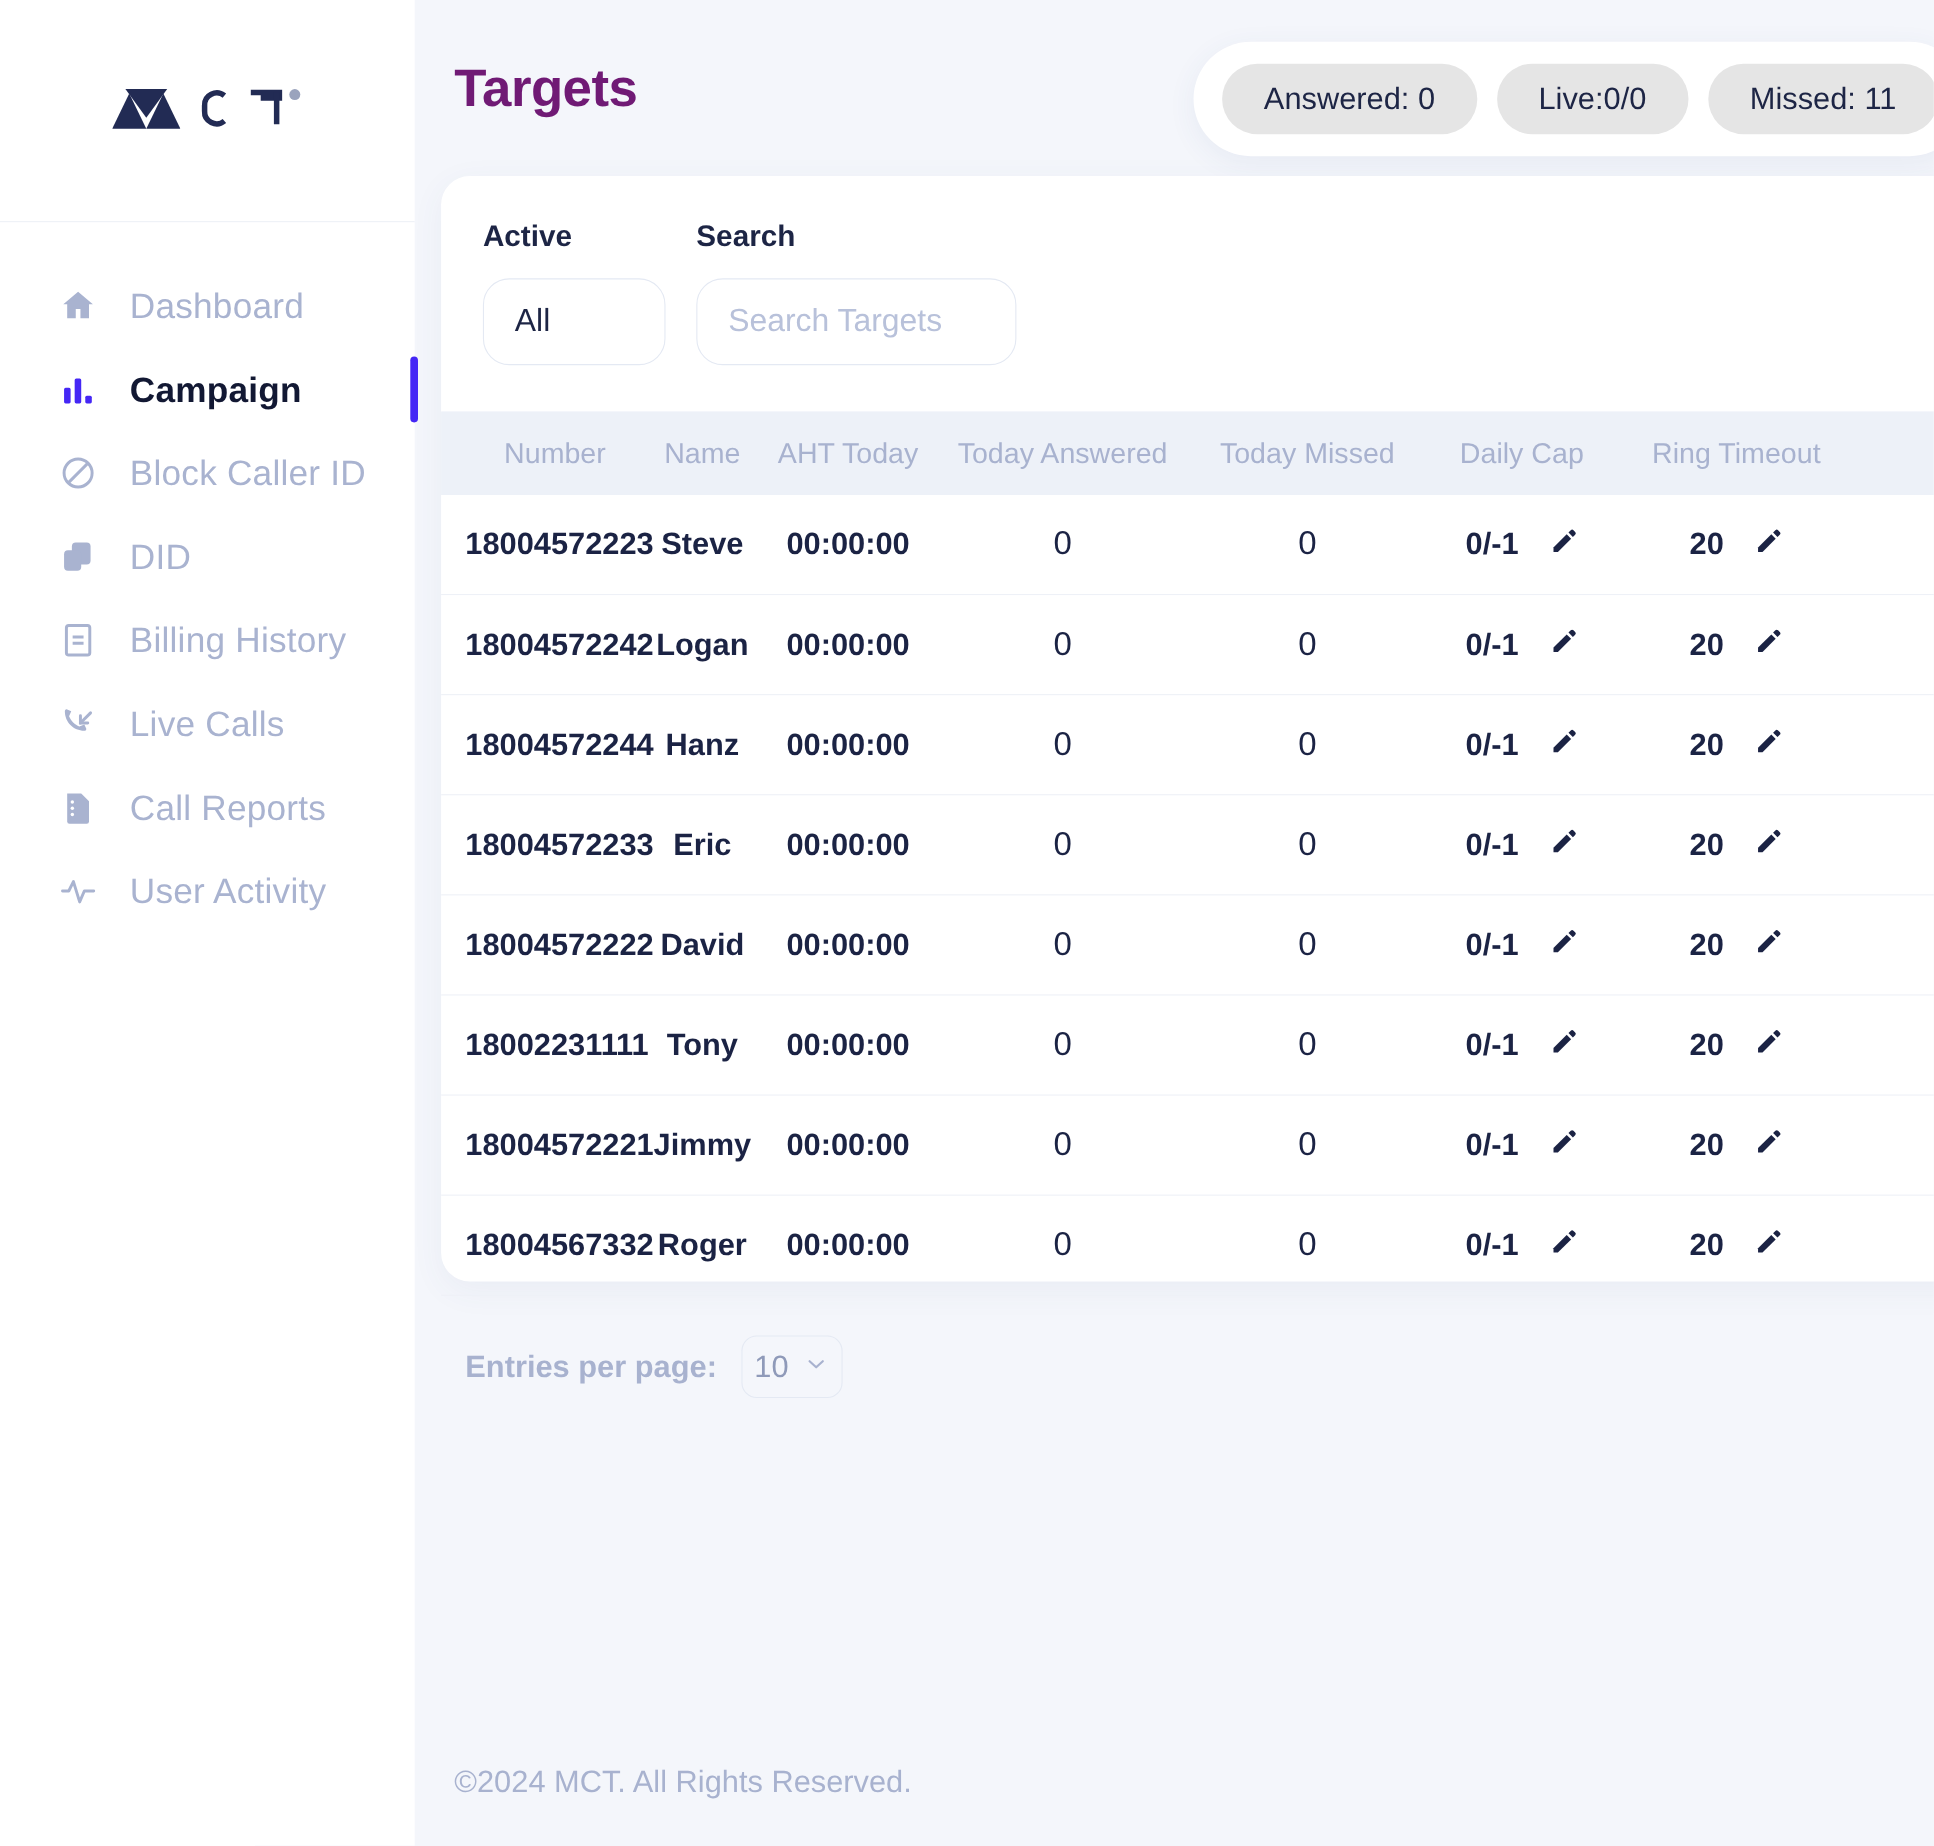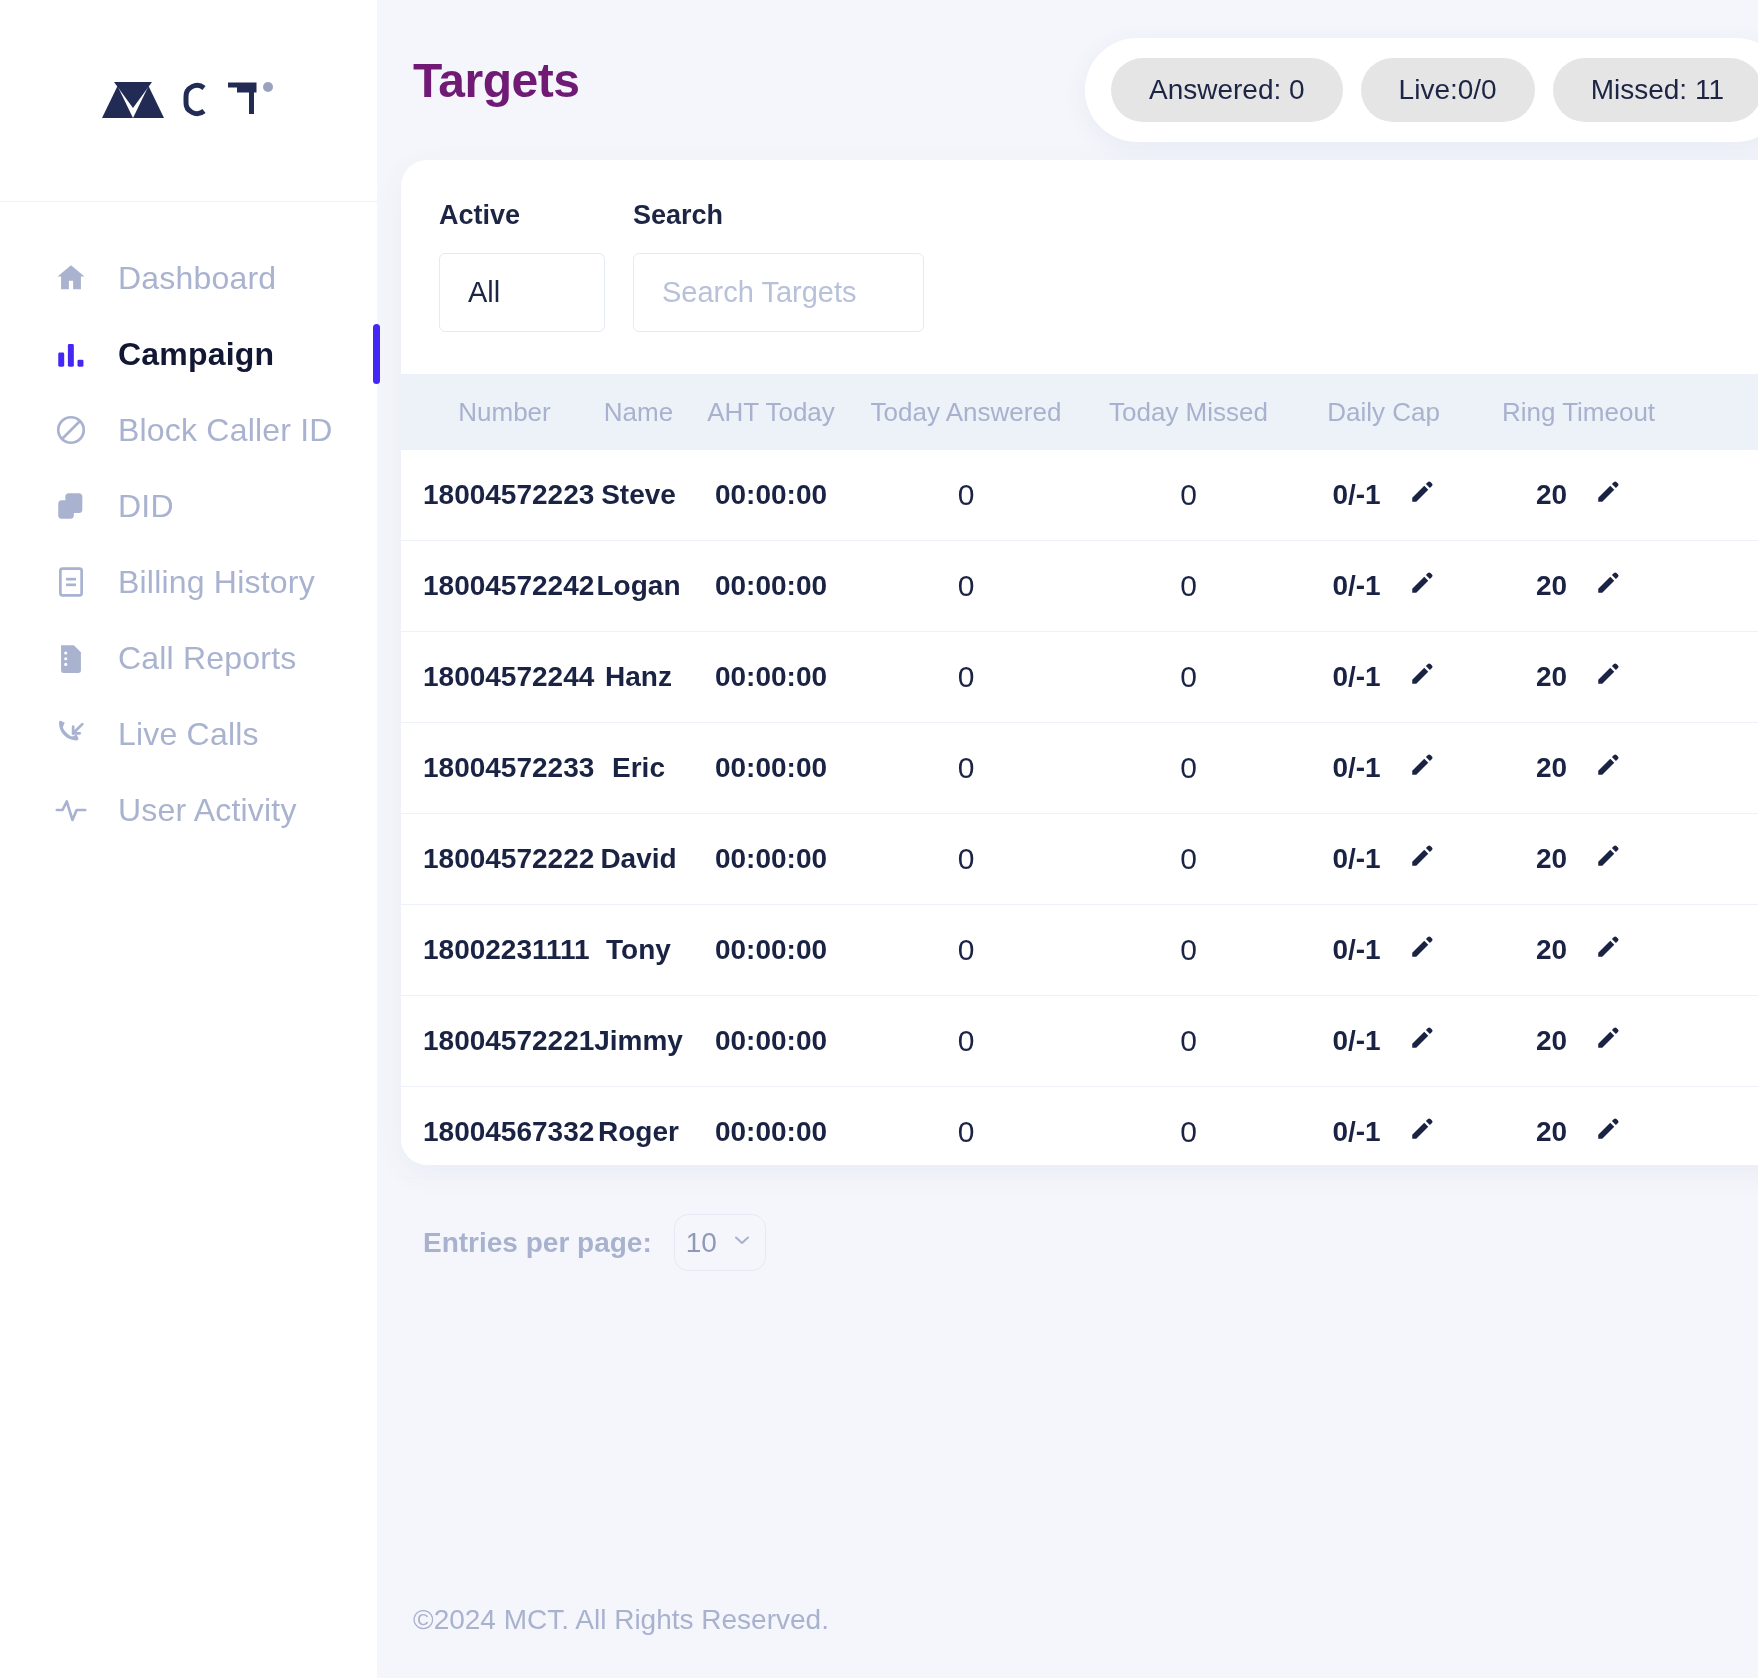--- a/index.html
+++ b/index.html
@@ -151,21 +151,21 @@
 
   .field-label {
     font-size: 27px;
     font-weight: 700;
     color: #1d2545;
     margin-bottom: 22px;
   }
 
   .select-box, .search-box {
     border: 1px solid #e4e9f3;
-    border-radius: 6px;
+    border-radius: 24px;
     height: 79px;
     display: flex;
     align-items: center;
     padding: 0 28px;
     font-size: 29px;
     color: #1d2545;
     background: #fff;
     cursor: pointer;
   }
 
@@ -343,39 +343,39 @@
           <rect x="4.5" y="2.5" width="15" height="19" rx="1.5"></rect>
           <line x1="8.5" y1="10" x2="15.5" y2="10"></line>
           <line x1="8.5" y1="14" x2="15.5" y2="14"></line>
         </svg>
       </span>
       <span class="nav-label">Billing History</span>
     </div>
 
     <div class="nav-item">
       <span class="nav-icon">
+        <svg width="34" height="34" viewBox="0 0 24 24" fill="none" stroke="#a9b3d0" stroke-width="1.9" stroke-linecap="round">
+          <path d="M3.5 4 C3.5 3 4.3 2.5 5 2.8 L7.6 4 L6.2 7.2 C7.3 10 10 12.7 12.8 13.8 L16 12.4 L17.2 15 C17.5 15.7 17 16.5 16 16.5 C9 16.5 3.5 11 3.5 4 Z" fill="#a9b3d0" stroke="none"></path>
+          <path d="M20 5 L13.5 11.5"></path>
+          <path d="M13.5 6.8 L13.5 11.5 L18.2 11.5"></path>
+        </svg>
+      </span>
+      <span class="nav-label">Live Calls</span>
+    </div>
+
+    <div class="nav-item">
+      <span class="nav-icon">
         <svg width="34" height="34" viewBox="0 0 24 24">
           <path d="M5 3 h9 l5 5 v13 a1.5 1.5 0 0 1 -1.5 1.5 h-11 A1.5 1.5 0 0 1 5 21 Z" fill="#a9b3d0"></path>
           <circle cx="8.3" cy="8.5" r="1.1" fill="#ffffff"></circle>
           <circle cx="8.3" cy="12.5" r="1.1" fill="#ffffff"></circle>
           <circle cx="8.3" cy="16.5" r="1.1" fill="#ffffff"></circle>
         </svg>
       </span>
       <span class="nav-label">Call Reports</span>
-    </div>
-
-    <div class="nav-item">
-      <span class="nav-icon">
-        <svg width="34" height="34" viewBox="0 0 24 24" fill="none" stroke="#a9b3d0" stroke-width="1.9" stroke-linecap="round">
-          <path d="M3.5 4 C3.5 3 4.3 2.5 5 2.8 L7.6 4 L6.2 7.2 C7.3 10 10 12.7 12.8 13.8 L16 12.4 L17.2 15 C17.5 15.7 17 16.5 16 16.5 C9 16.5 3.5 11 3.5 4 Z" fill="#a9b3d0" stroke="none"></path>
-          <path d="M20 5 L13.5 11.5"></path>
-          <path d="M13.5 6.8 L13.5 11.5 L18.2 11.5"></path>
-        </svg>
-      </span>
-      <span class="nav-label">Live Calls</span>
     </div>
 
     <div class="nav-item">
       <span class="nav-icon">
         <svg width="34" height="34" viewBox="0 0 24 24" fill="none" stroke="#a9b3d0" stroke-width="1.9" stroke-linecap="round" stroke-linejoin="round">
           <polyline points="2,12 6,12 9,6 13,19 16,12 22,12"></polyline>
         </svg>
       </span>
       <span class="nav-label">User Activity</span>
     </div>

